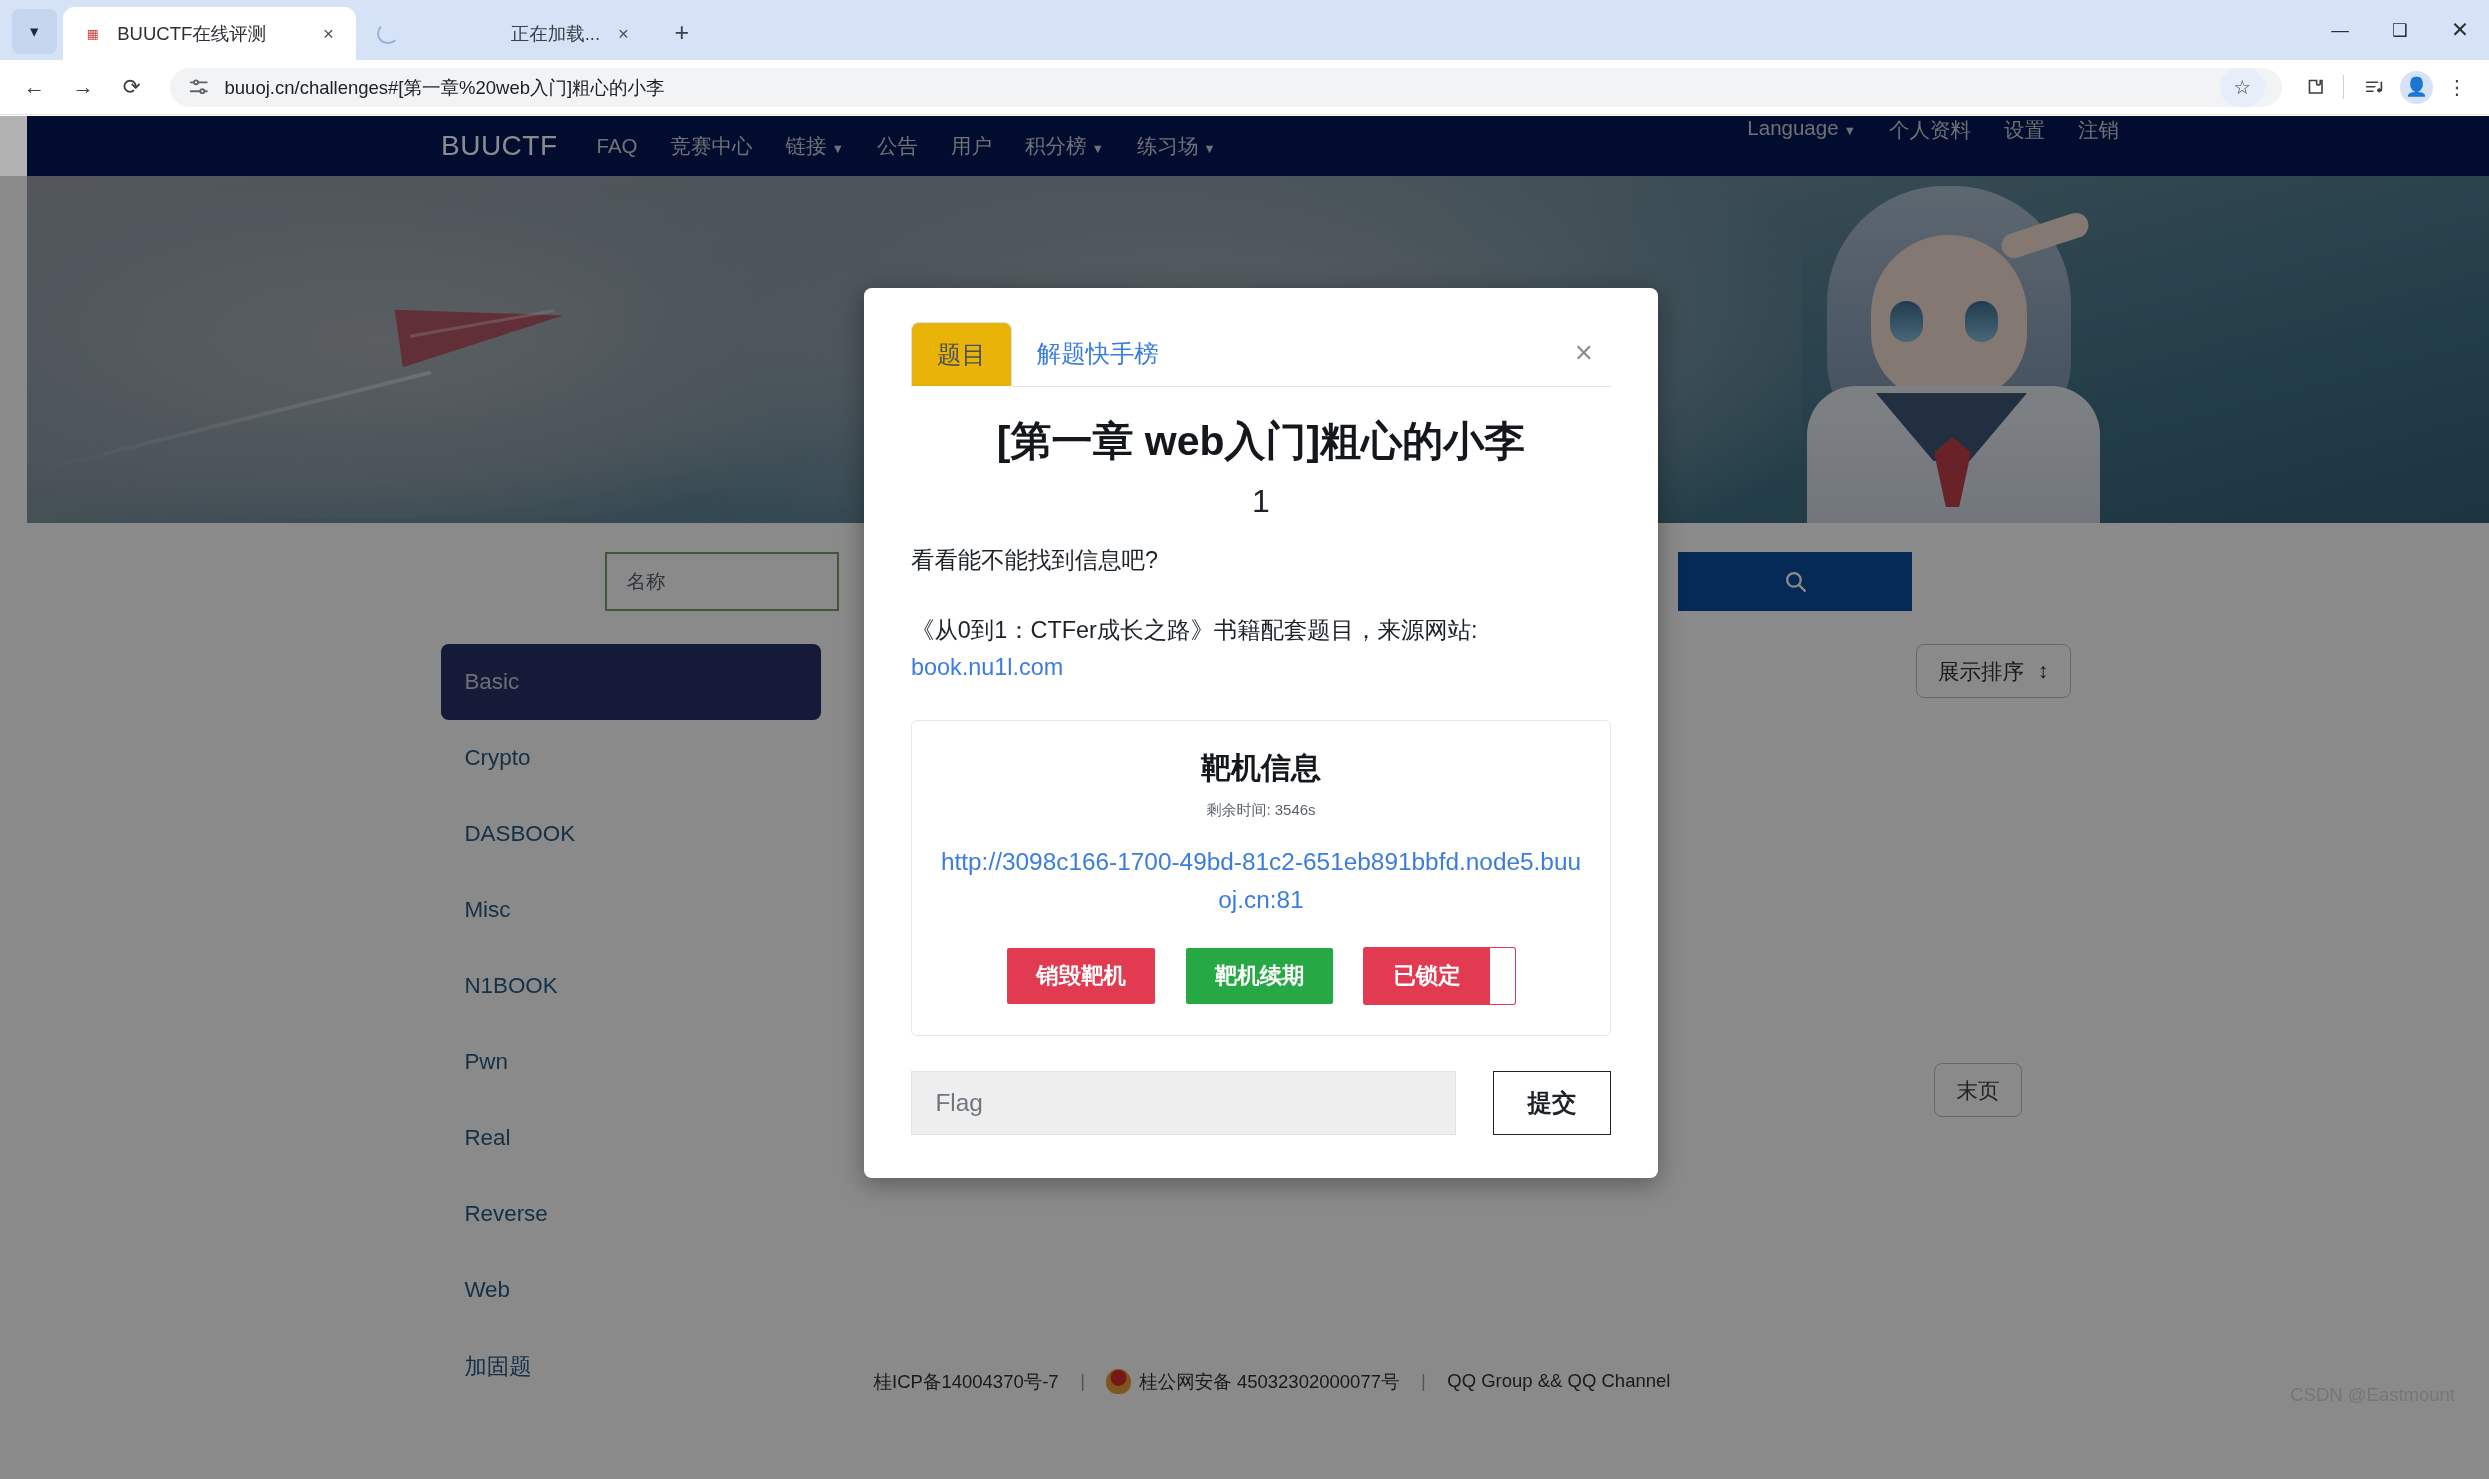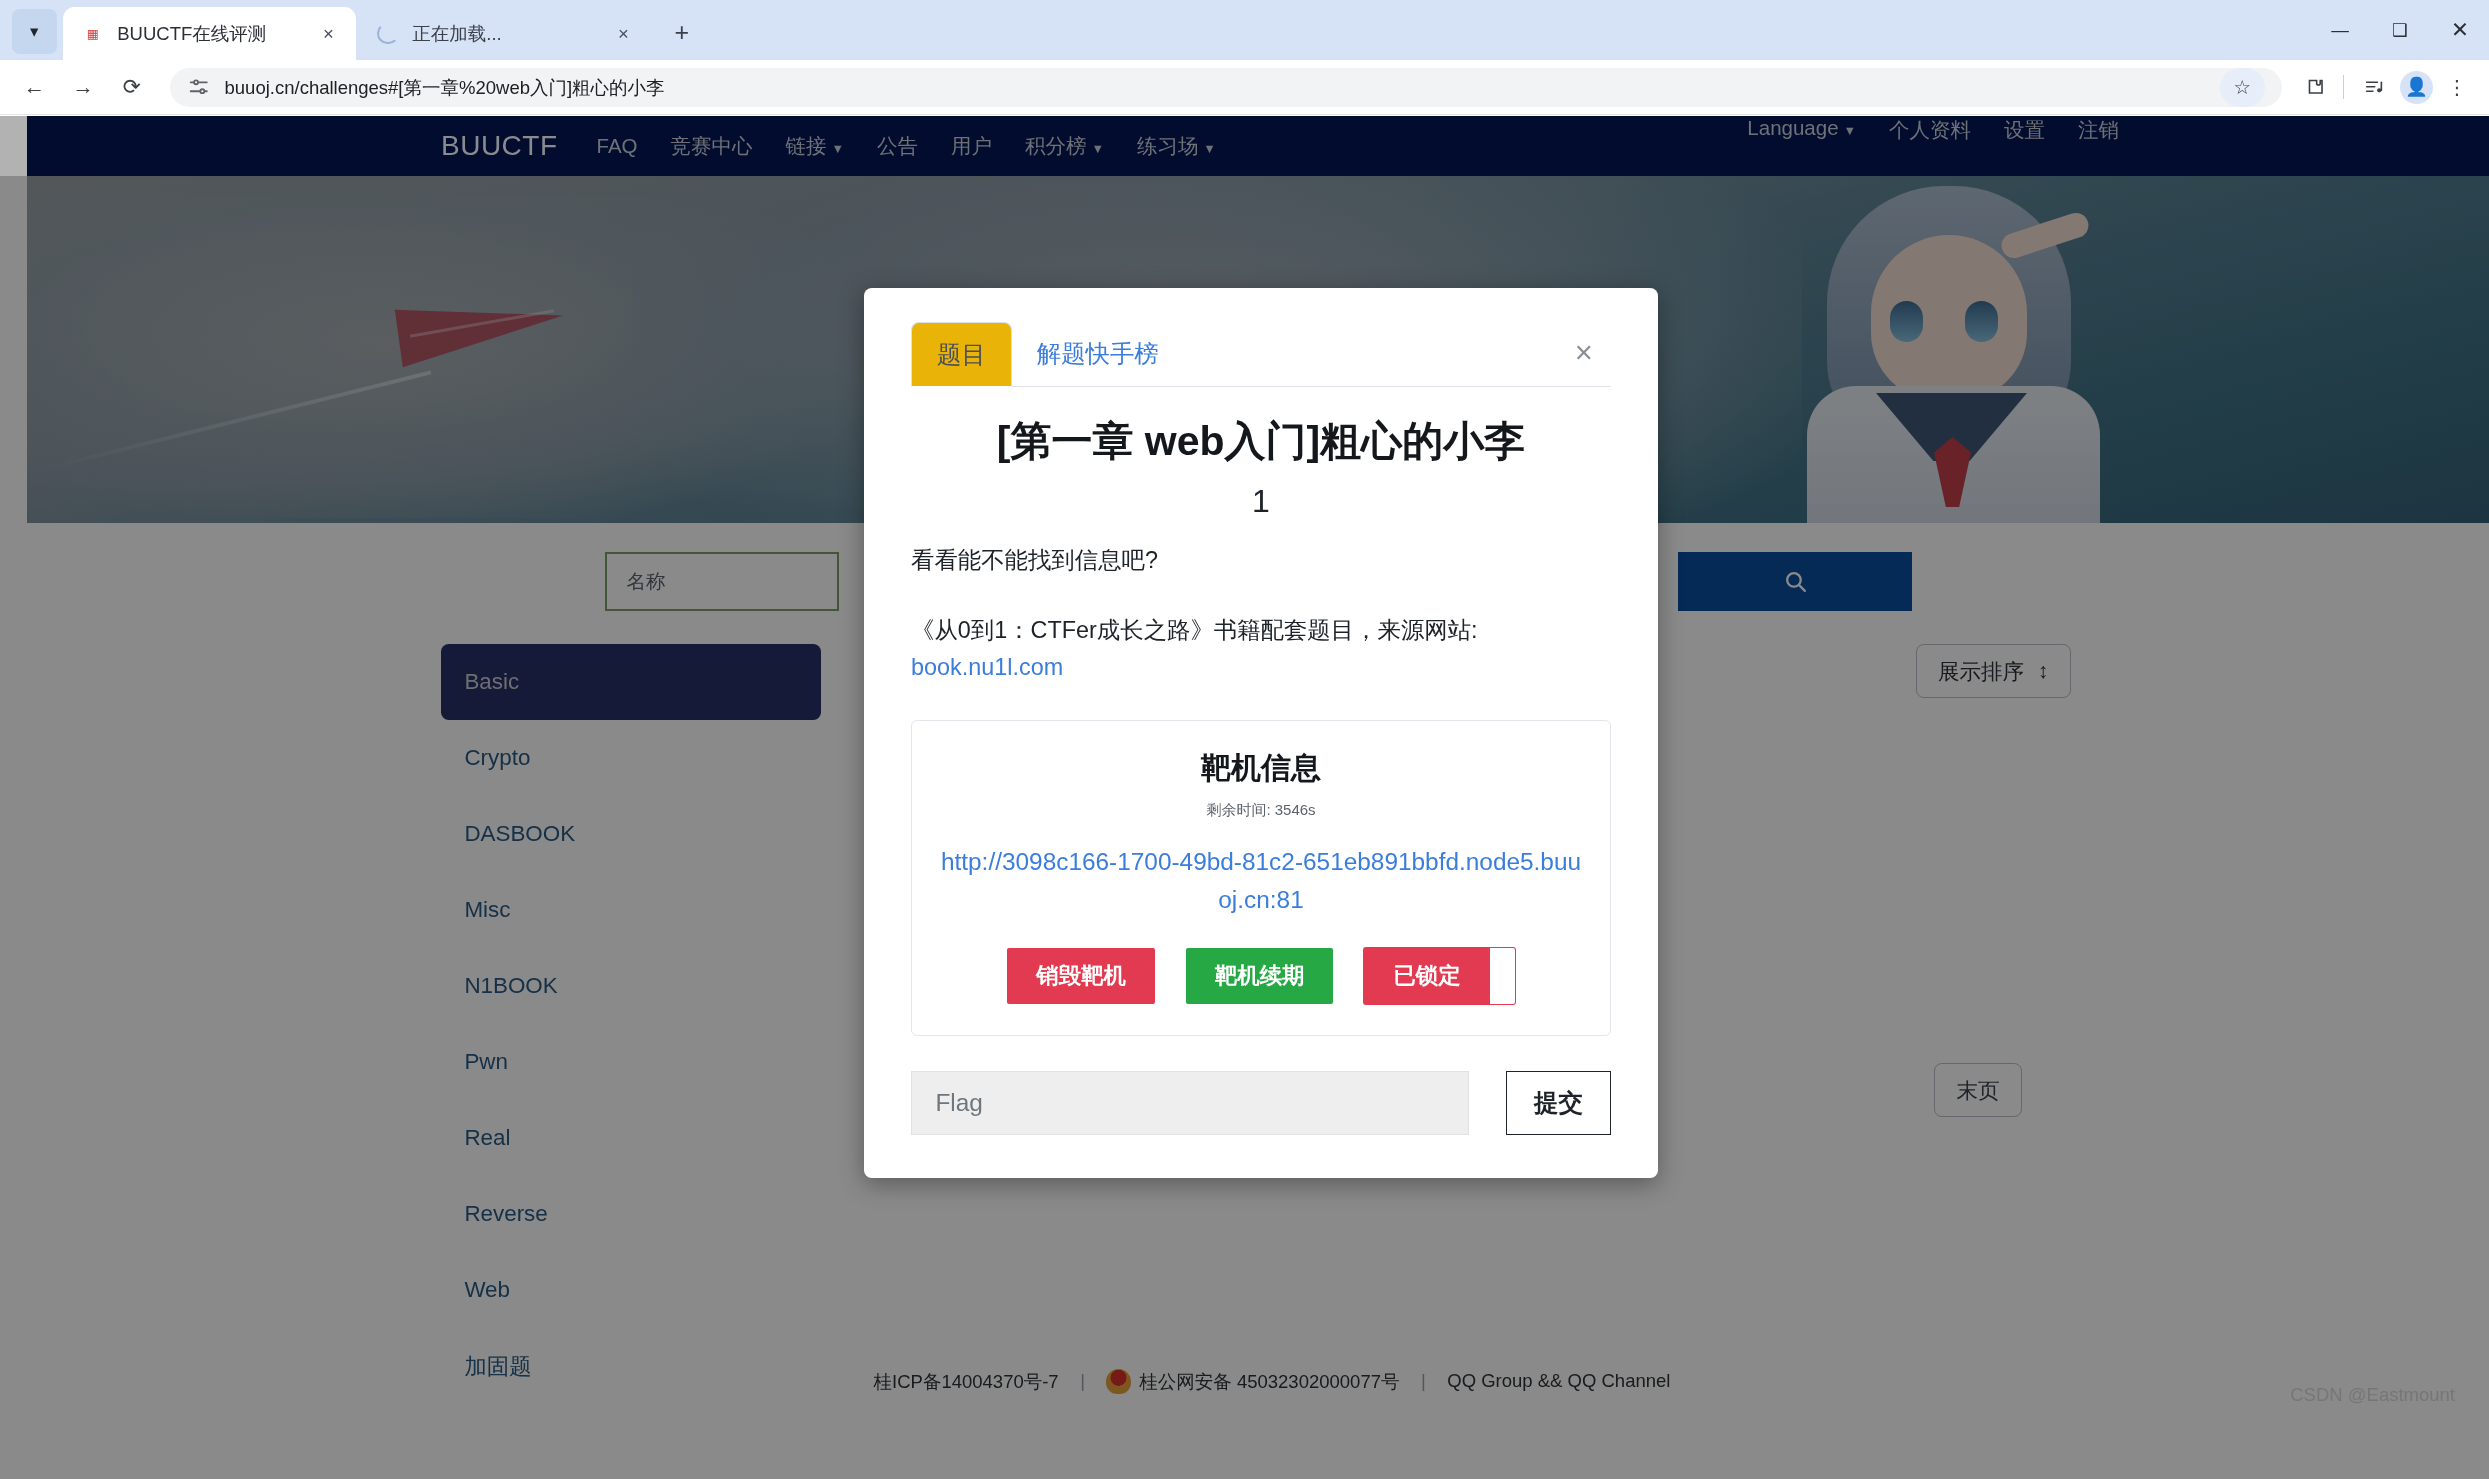--- a/index.html
+++ b/index.html
@@ -33,21 +33,21 @@
     height: 53px;
     display: flex; align-items: center;
     padding: 0 13.7px 0 19.5px;
     border-radius: 11.7px 11.7px 0 0;
     min-width: 293px;
     max-width: 322px;
     position: relative;
     margin-right: 2px;
   }
   .tab.active { background: #ffffff; }
-  .tab.inactive { background: transparent; }
+  .tab.inactive { background: transparent; text-align: right; }
   .tab-favicon {
     width: 21.5px; height: 21.5px;
     margin-right: 13.7px;
     flex: 0 0 auto;
     display: flex; align-items: center; justify-content: center;
     font-size: 12.7px;
     color: #d23c3c;
     font-weight: bold;
     overflow: hidden;
   }
@@ -518,21 +518,21 @@
   .flag-input {
     flex: 1 1 auto;
     height: 64px;
     background: #eeeeee;
     border: 1px solid #e2e2e2;
     display: flex; align-items: center;
     padding: 0 23.4px;
     font-size: 24.4px; color: #6e767e;
   }
   .submit-btn {
-    width: 105px;
+    width: 118px;
     border: 1px solid #1d2328;
     background: #fff;
     display: flex; align-items: center; justify-content: center;
     font-size: 24.4px; font-weight: bold; color: #1d2328;
   }
 </style>
 </head>
 <body>
 
 <div class="browser">

